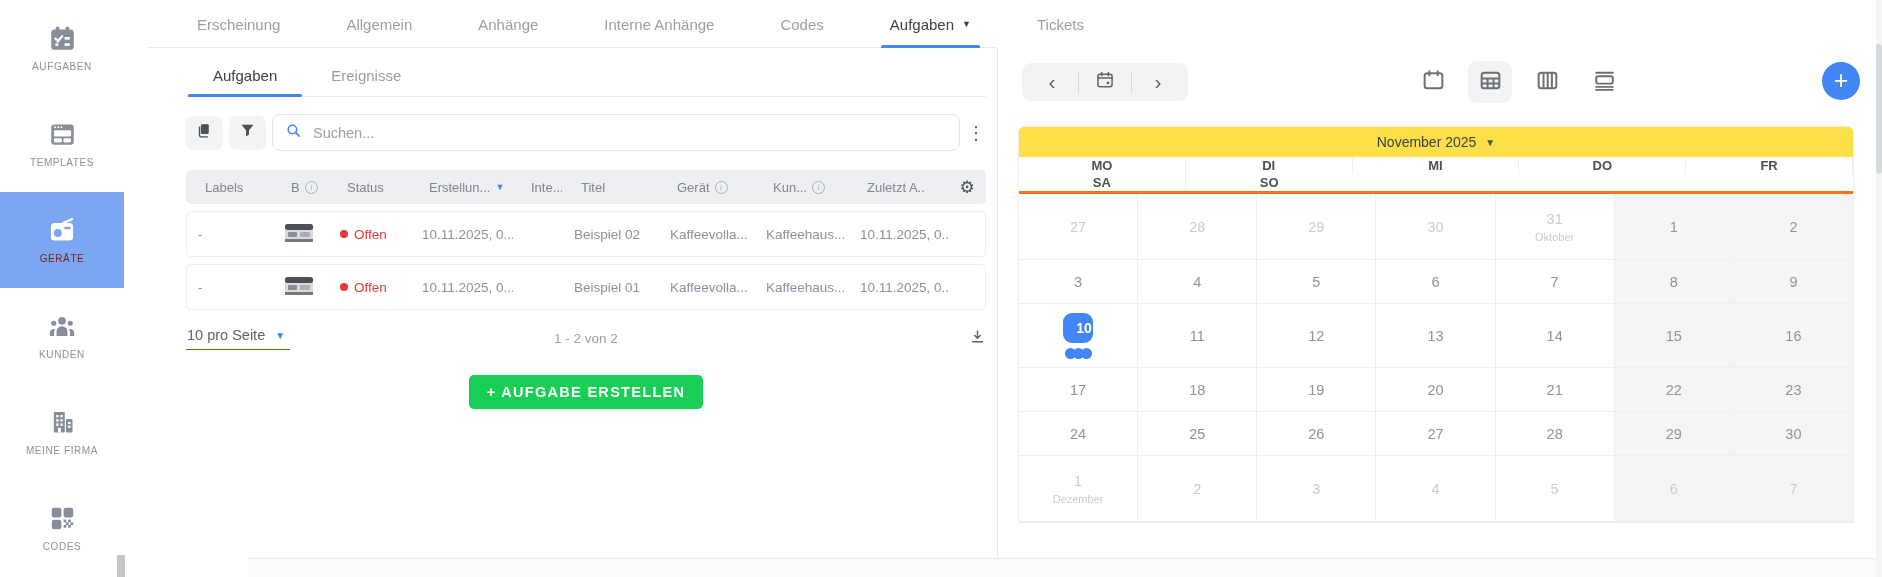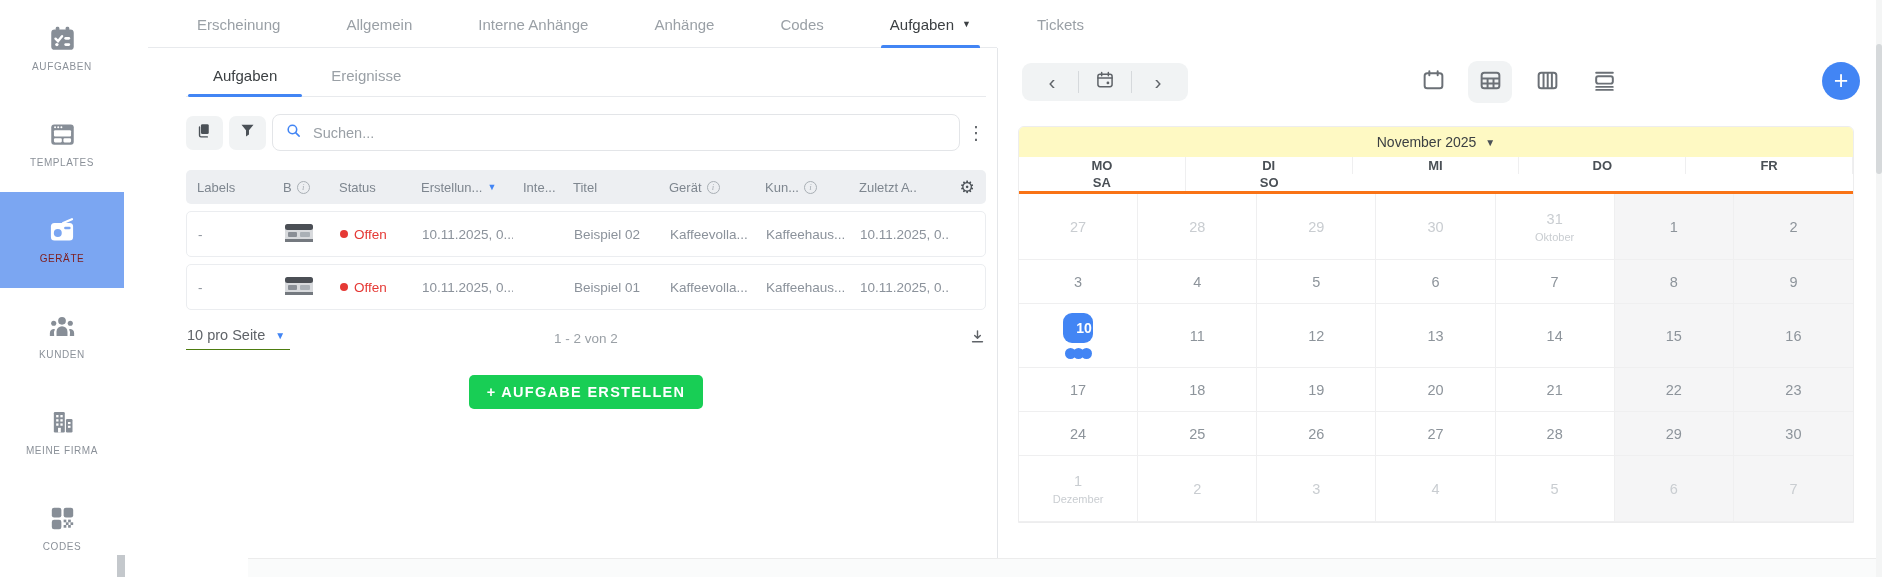--- a/index.html
+++ b/index.html
@@ -51,21 +51,21 @@
   .kebab-btn { width:20px; text-align:center; color:#5f6368; font-size:18px; cursor:pointer; flex:none; }
 
   
   .tbl { width:800px; margin-top:19px; }
   .tbl-head, .tbl-row {
     display:grid;
     grid-template-columns:86px 56px 82px 102px 50px 96px 96px 94px 100px 38px;
     align-items:center;
   }
   .tbl-head { background:#edeff2; border-radius:5px; height:34px; color:#7e868f; font-size:13px; }
-  .th { padding-left:11px; display:flex; align-items:center; gap:5px; white-space:nowrap; overflow:hidden; }
+  .th { padding-left:19px; display:flex; align-items:center; gap:5px; white-space:nowrap; overflow:hidden; }
   .info-i { flex:none; width:13px; height:13px; border:1px solid #a9afb5; border-radius:50%; font-size:9px; line-height:11px; text-align:center; color:#a9afb5; font-style:italic; font-family:"Liberation Serif",serif; }
   .sort-caret { color:#4285f4; font-size:9px; }
   .th-gear { justify-self:center; color:#4b5157; font-size:17px; cursor:pointer; padding-left:0; }
   .tbl-row { height:46px; border:1px solid #ebedf0; border-radius:5px; margin-top:7px; color:#8b929b; font-size:13.5px; background:#fff; cursor:pointer; }
   .td { padding-left:11px; white-space:nowrap; overflow:hidden; }
   .td-status { color:#e53935; display:flex; align-items:center; gap:6px; }
   .st-dot { width:8px; height:8px; border-radius:50%; background:#e53935; flex:none; }
   .td-created { display:flex; align-items:center; gap:7px; }
 
   
@@ -84,21 +84,21 @@
   .seg { position:absolute; left:24px; top:15px; background:#f1f3f4; border-radius:9px; height:38px; display:flex; align-items:center; padding:0 4px; }
   .seg-btn { width:52px; height:100%; display:flex; align-items:center; justify-content:center; color:#5f6368; font-size:21px; cursor:pointer; }
   .seg-div { width:1px; height:22px; background:#d6d9dc; }
   .views { position:absolute; right:250px; top:13px; display:flex; align-items:center; gap:13px; }
   .view-btn { width:44px; height:42px; display:flex; align-items:center; justify-content:center; border-radius:9px; cursor:pointer; color:#6b7076; }
   .view-btn.active { background:#f1f3f4; }
   .fab { position:absolute; right:16px; top:14px; width:38px; height:38px; border-radius:50%; background:#4285f4; color:#fff; display:flex; align-items:center; justify-content:center; font-size:25px; font-weight:300; cursor:pointer; line-height:1; padding-bottom:2px; }
 
   
   .cal { margin:8px 22px 0 20px; border:1px solid #ededee; border-radius:6px 6px 0 0; overflow:hidden; }
-  .cal-month { height:30px; background:#fef9c3; display:flex; align-items:center; justify-content:center; gap:9px; font-size:14px; color:#3c4043; cursor:pointer; }
+  .cal-month { height:30px; background:#fde047; display:flex; align-items:center; justify-content:center; gap:9px; font-size:14px; color:#3c4043; cursor:pointer; }
   .cal-month-caret { font-size:10px; color:#4b5157; }
   .cal-weekdays { display:grid; grid-template-columns:repeat(5,1fr); height:37px; border-bottom:3px solid #f97316; background:#fff; }
   .cal-wd { display:flex; align-items:center; justify-content:center; font-size:13px; font-weight:bold; color:#4a5056; border-right:1px solid #efeff0; }
   .cal-wd:last-child { border-right:none; }
   .cal-grid { display:grid; grid-template-columns:repeat(7,1fr); grid-template-rows:66px 44px 64px 44px 44px 66px; }
   .cell { border-right:1px solid #efeff0; border-bottom:1px solid #efeff0; display:flex; flex-direction:column; align-items:center; justify-content:center; gap:4px; font-size:14.5px; color:#8d949b; cursor:pointer; background:#fff; }
   .cell:nth-child(7n) { border-right:none; }
   .cell.wk { background:#f5f5f6; }
   .cell.muted { color:#c9cdd1; }
   .dsub { font-size:11px; color:#c9cdd1; }
@@ -210,24 +210,24 @@
   <div class="content">
 
     <div class="tabbar">
       <div class="tab">
           <span>Erscheinung</span>
         </div>
       <div class="tab">
           <span>Allgemein</span>
         </div>
       <div class="tab">
+          <span>Anhänge</span>
+        </div>
+      <div class="tab">
           <span>Interne Anhänge</span>
-        </div>
-      <div class="tab">
-          <span>Anhänge</span>
         </div>
       <div class="tab">
           <span>Codes</span>
         </div>
       <div class="tab active">
           <span>Aufgaben</span>
           <span class="tab-caret">▼</span>
         </div>
       <div class="tab">
           <span>Tickets</span>

